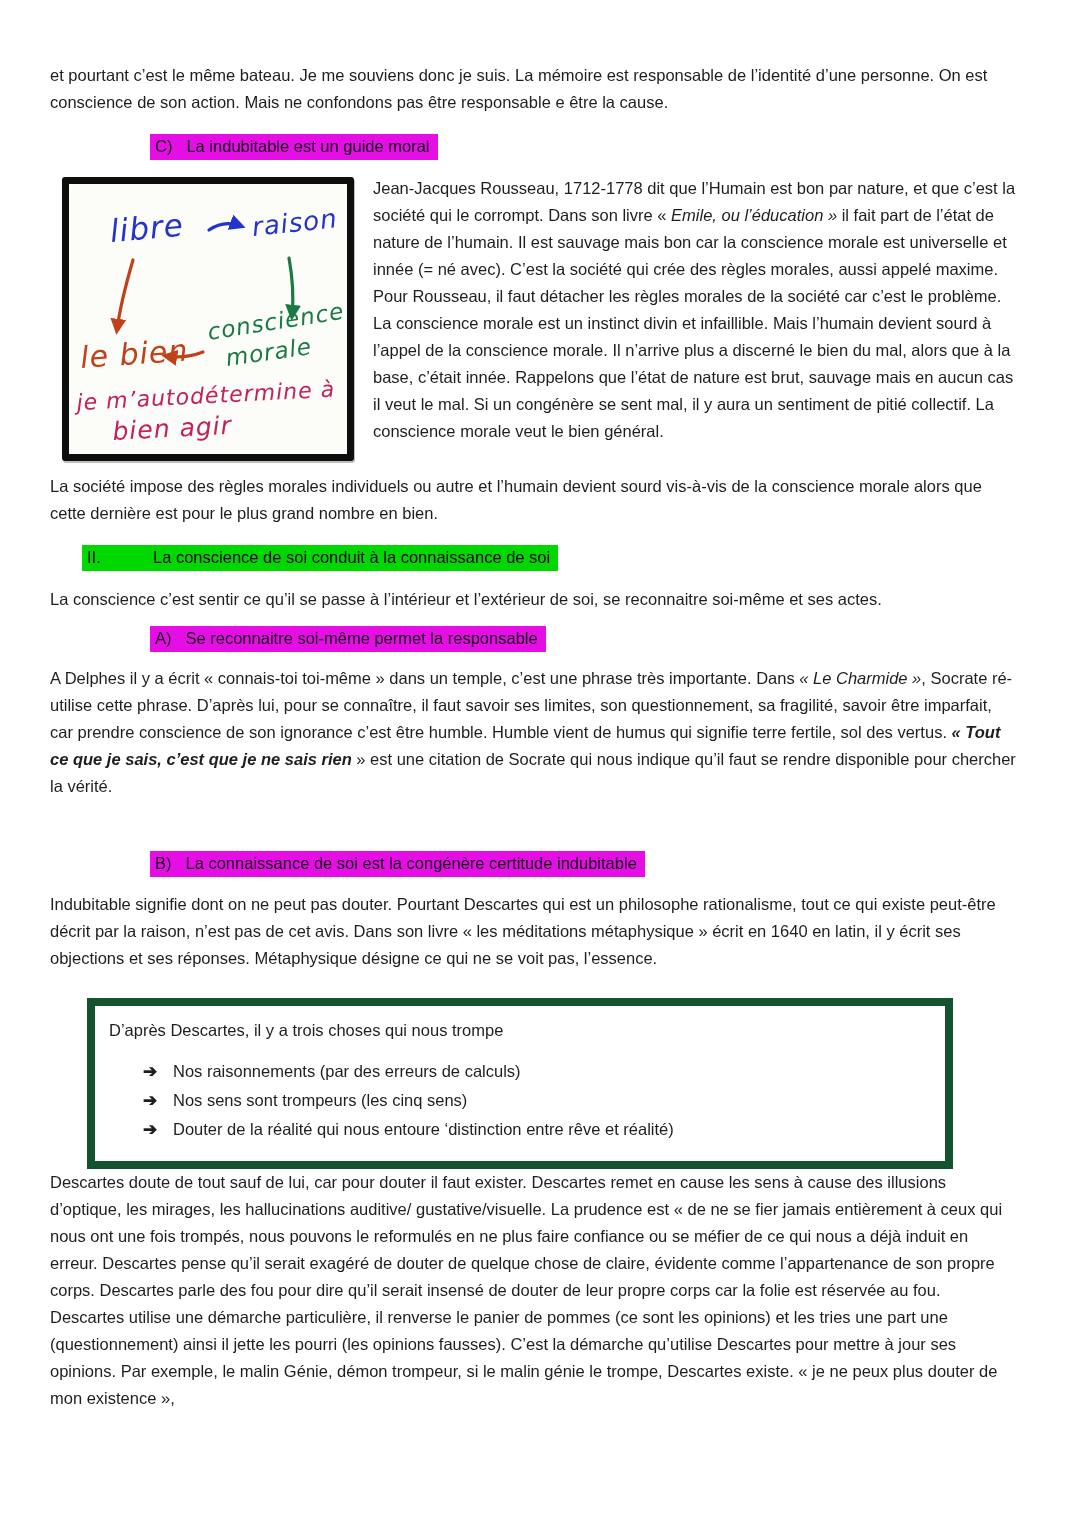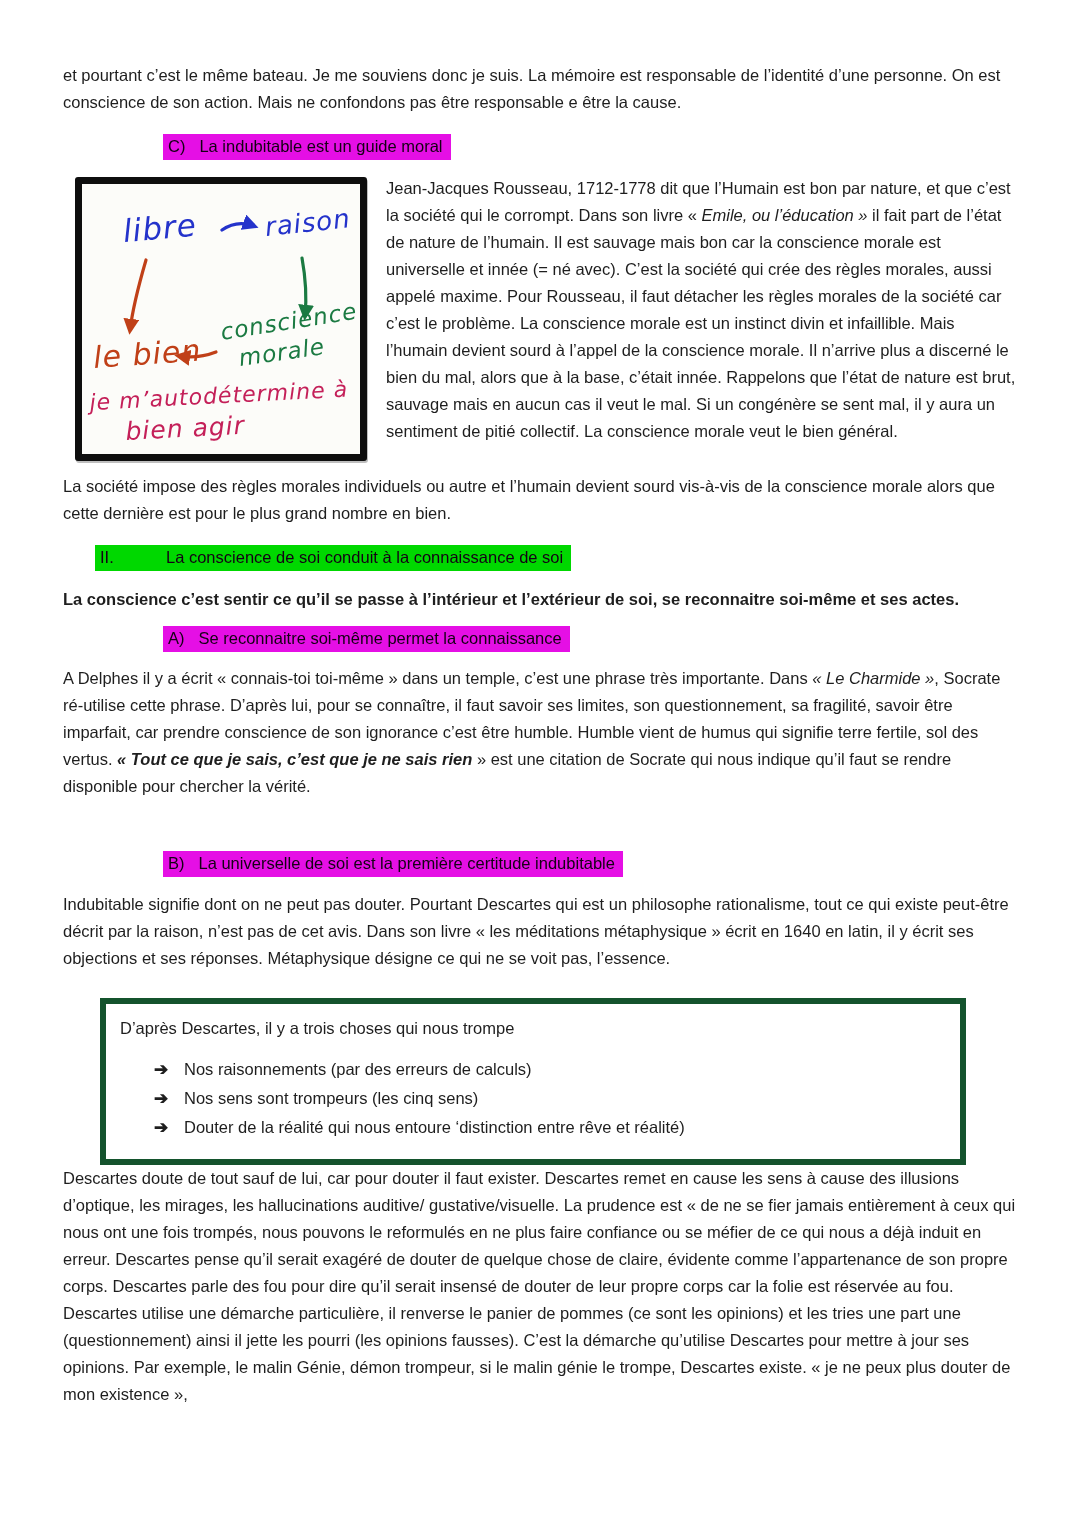--- a/index.html
+++ b/index.html
@@ -2,21 +2,21 @@
 <html style="--highlight-magenta: #e50fe5; --highlight-green: #00d800; --hw-blue: #2433cb; --hw-red: #c04018; --hw-green: #1b7a42; --hw-crimson: #c42059; --text: #1e1e1e;"><head>
 <meta charset="utf-8">
 <style>
   html, body { margin: 0; padding: 0; background: #ffffff; }
   .page {
     position: relative;
     width: 1080px;
     height: 1527px;
     box-sizing: border-box;
     background: #ffffff;
-    padding: 62px 63px 0 63px;
+    padding: 62px 63px 0 50px;
     font-family: "Liberation Sans", sans-serif;
     font-size: 16.5px;
     line-height: 27px;
     color: var(--text, #1e1e1e);
     overflow: hidden;
   }
   p.body-par { margin: 0; }
 
   
   .heading-row { margin: 0; }
@@ -61,31 +61,31 @@
   .st-green { stroke: var(--hw-green, #1b7a42); }
   .mk-blue  { fill: var(--hw-blue, #2433cb); }
   .mk-red   { fill: var(--hw-red, #c04018); }
   .mk-green { fill: var(--hw-green, #1b7a42); }
 
   
   .seg-iu { font-style: italic; }
   .seg-bi { font-weight: bold; font-style: italic; }
 
   .p-societe     { margin: 0; }
-  .p-conscience  { margin: 15px 0 0 32px; font-weight: bold; }
+  .p-conscience  { margin: 15px 0 0 32px; }
   .p-delphes     { margin: 14px 0 0 0; }
   .p-indubitable { margin: 18px 0 0 0; }
   .p-descartes   { margin: 47px 0 0 0; }
 
   
   .callout {
     box-sizing: border-box;
     margin: 26px 0 0 37px;
     width: 866px;
-    border: 6px solid #14532d;
+    border: 8px solid #14532d;
     padding: 11px 20px 17px 14px;
     background: #ffffff;
   }
   .callout-title { margin: 0; }
   .callout-list { margin: 13px 0 0 0; }
   .callout-item { padding-left: 34px; line-height: 28px; }
   .arrow-bullet { display: inline-block; width: 30px; font-weight: bold; font-size: 17px; }
 </style>
 </head>
 <body>
@@ -130,27 +130,27 @@
 
   <p class="body-par p-societe">La société impose des règles morales individuels ou autre et l’humain devient sourd vis-à-vis de la conscience morale alors que cette dernière est pour le plus grand nombre en bien.</p>
 
   <div class="heading-row h-ii">
     <span class="hl hl-green"><span class="hnum-wide">II.</span><span>La conscience de soi conduit à la connaissance de soi</span></span>
   </div>
 
   <p class="body-par p-conscience">La conscience c’est sentir ce qu’il se passe à l’intérieur et l’extérieur de soi, se reconnaitre soi-même et ses actes.</p>
 
   <div class="heading-row h-a">
-    <span class="hl hl-magenta"><span class="hnum">A)</span><span>Se reconnaitre soi-même permet la connaissance</span></span>
+    <span class="hl hl-magenta"><span class="hnum">A)</span><span>Se reconnaitre soi-même permet la responsable</span></span>
   </div>
 
   <p class="body-par p-delphes"><span>A Delphes il y a écrit « connais-toi toi-même » dans un temple, c’est une phrase très importante. Dans </span><span class="seg-iu">« Le Charmide »</span><span>, Socrate ré-utilise cette phrase. D’après lui, pour se connaître, il faut savoir ses limites, son questionnement, sa fragilité, savoir être imparfait, car prendre conscience de son ignorance c’est être humble. Humble vient de humus qui signifie terre fertile, sol des vertus. </span><span class="seg-bi">« Tout ce que je sais, c’est que je ne sais rien</span><span> » est une citation de Socrate qui nous indique qu’il faut se rendre disponible pour chercher la vérité.</span></p>
 
   <div class="heading-row h-b">
-    <span class="hl hl-magenta"><span class="hnum">B)</span><span>La universelle de soi est la première certitude indubitable</span></span>
+    <span class="hl hl-magenta"><span class="hnum">B)</span><span>La connaissance de soi est la congénère certitude indubitable</span></span>
   </div>
 
   <p class="body-par p-indubitable">Indubitable signifie dont on ne peut pas douter. Pourtant Descartes qui est un philosophe rationalisme, tout ce qui existe peut-être décrit par la raison, n’est pas de cet avis. Dans son livre « les méditations métaphysique » écrit en 1640 en latin, il y écrit ses objections et ses réponses. Métaphysique désigne ce qui ne se voit pas, l’essence.</p>
 
   <div class="callout">
     <p class="body-par callout-title">D’après Descartes, il y a trois choses qui nous trompe</p>
     <div class="callout-list">
       <div class="callout-item"><span class="arrow-bullet">➔</span><span>Nos raisonnements (par des erreurs de calculs)</span></div>
       <div class="callout-item"><span class="arrow-bullet">➔</span><span>Nos sens sont trompeurs (les cinq sens)</span></div>
       <div class="callout-item"><span class="arrow-bullet">➔</span><span>Douter de la réalité qui nous entoure ‘distinction entre rêve et réalité)</span></div>

